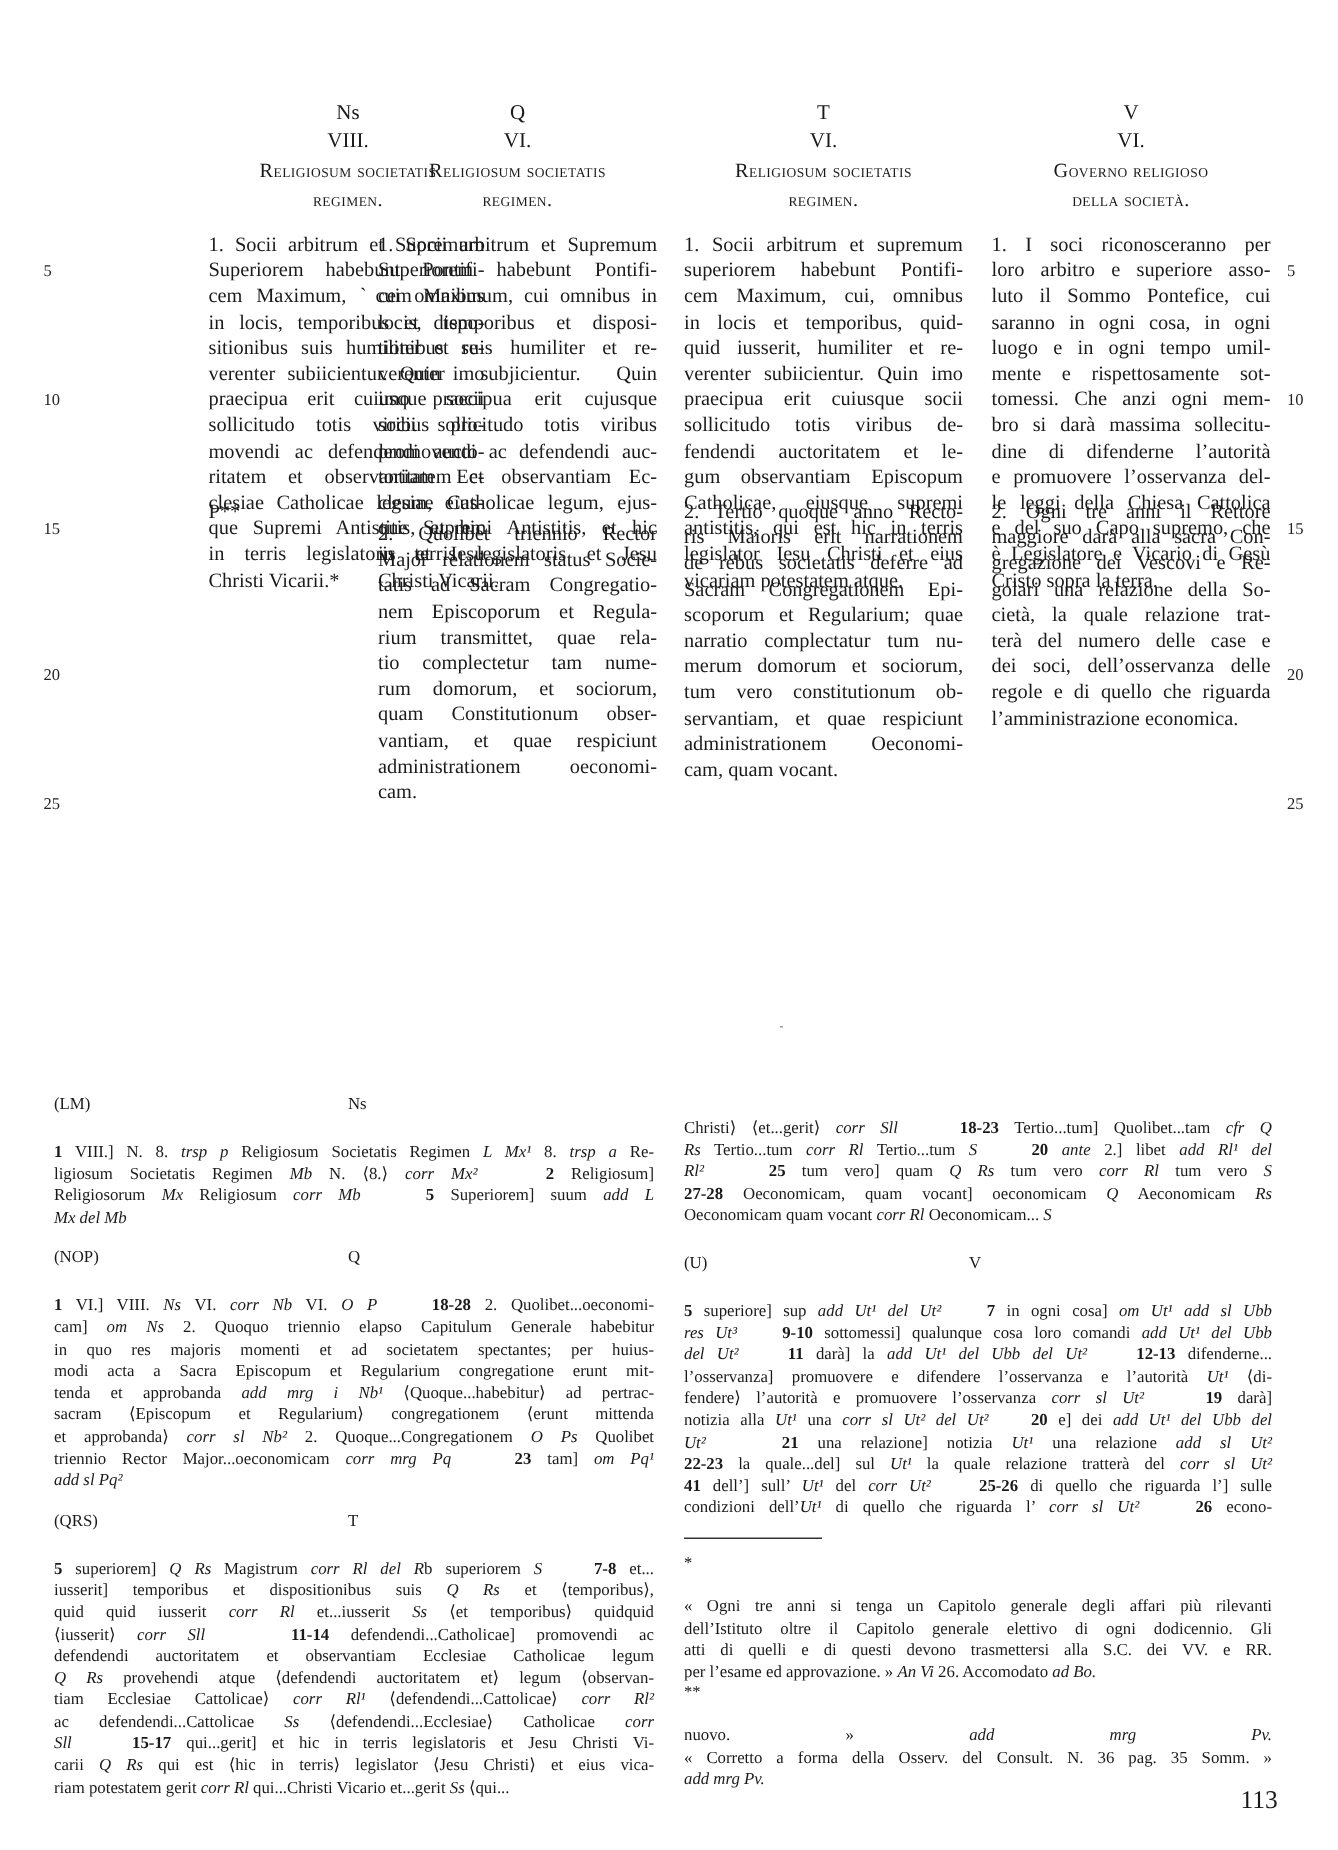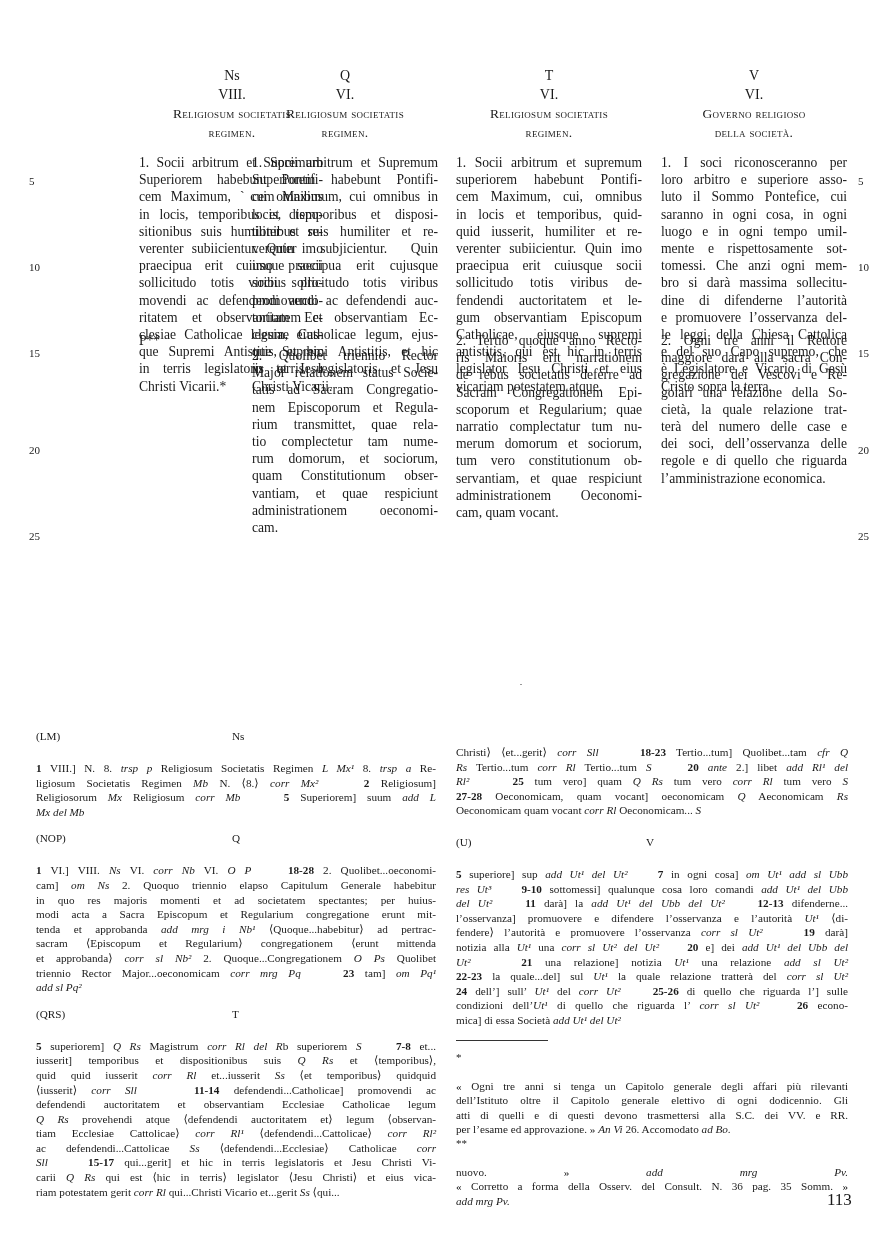--- a/index.html
+++ b/index.html
@@ -267,23 +267,22 @@
     </div>
     <div class="app-text">
         <span class="l"><b>5</b> superiore] sup <i>add Ut¹ del Ut²</i>&nbsp;&nbsp;&nbsp;&nbsp;<b>7</b> in ogni cosa] <i>om Ut¹ add sl Ubb</i></span>
         <span class="l"><i>res Ut³</i>&nbsp;&nbsp;&nbsp;&nbsp;<b>9-10</b> sottomessi] qualunque cosa loro comandi <i>add Ut¹ del Ubb</i></span>
         <span class="l"><i>del Ut²</i>&nbsp;&nbsp;&nbsp;&nbsp;<b>11</b> darà] la <i>add Ut¹ del Ubb del Ut²</i>&nbsp;&nbsp;&nbsp;&nbsp;<b>12-13</b> difenderne...</span>
         <span class="l">l’osservanza] promuovere e difendere l’osservanza e l’autorità <i>Ut¹</i> ⟨di-</span>
         <span class="l">fendere⟩ l’autorità e promuovere l’osservanza <i>corr sl Ut²</i>&nbsp;&nbsp;&nbsp;&nbsp;<b>19</b> darà]</span>
         <span class="l">notizia alla <i>Ut¹</i> una <i>corr sl Ut² del Ut²</i>&nbsp;&nbsp;&nbsp;&nbsp;<b>20</b> e] dei <i>add Ut¹ del Ubb del</i></span>
         <span class="l"><i>Ut²</i>&nbsp;&nbsp;&nbsp;&nbsp;<b>21</b> una relazione] notizia <i>Ut¹</i> una relazione <i>add sl Ut²</i></span>
         <span class="l"><b>22-23</b> la quale...del] sul <i>Ut¹</i> la quale relazione tratterà del <i>corr sl Ut²</i></span>
-        <span class="l"><b>24</b> dell’] sull’ <i>Ut¹</i> del <i>corr Ut²</i>&nbsp;&nbsp;&nbsp;&nbsp;<b>25-26</b> di quello che riguarda l’] sulle</span>
+        <span class="l"><b>41</b> dell’] sull’ <i>Ut¹</i> del <i>corr Ut²</i>&nbsp;&nbsp;&nbsp;&nbsp;<b>25-26</b> di quello che riguarda l’] sulle</span>
         <span class="l">condizioni dell’<i>Ut¹</i> di quello che riguarda l’ <i>corr sl Ut²</i>&nbsp;&nbsp;&nbsp;&nbsp;<b>26</b> econo-</span>
-        <span class="l last">mica] di essa Società <i>add Ut¹ del Ut²</i></span>
       </div>
   </div>
   <div class="rule"></div>
   <div>
     <div class="note-mark">*</div>
     <div class="app-text">
         <span class="l">« Ogni tre anni si tenga un Capitolo generale degli affari più rilevanti</span>
         <span class="l">dell’Istituto oltre il Capitolo generale elettivo di ogni dodicennio. Gli</span>
         <span class="l">atti di quelli e di questi devono trasmettersi alla S.C. dei VV. e RR.</span>
         <span class="l last">per l’esame ed approvazione. » <i>An Vi</i> 26. Accomodato <i>ad Bo.</i></span>

